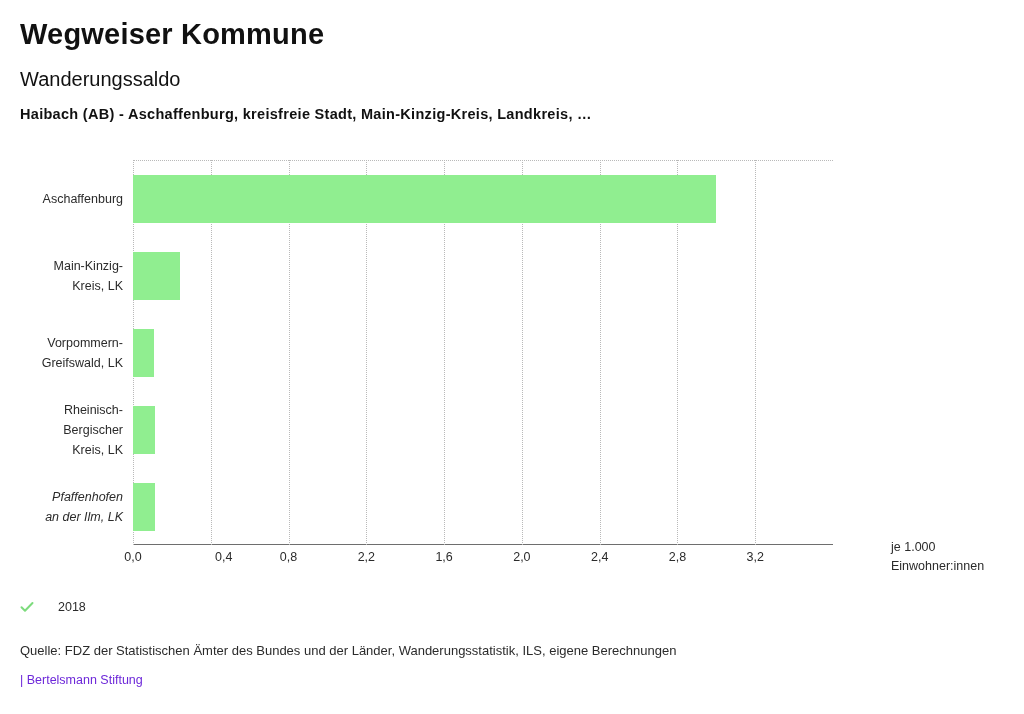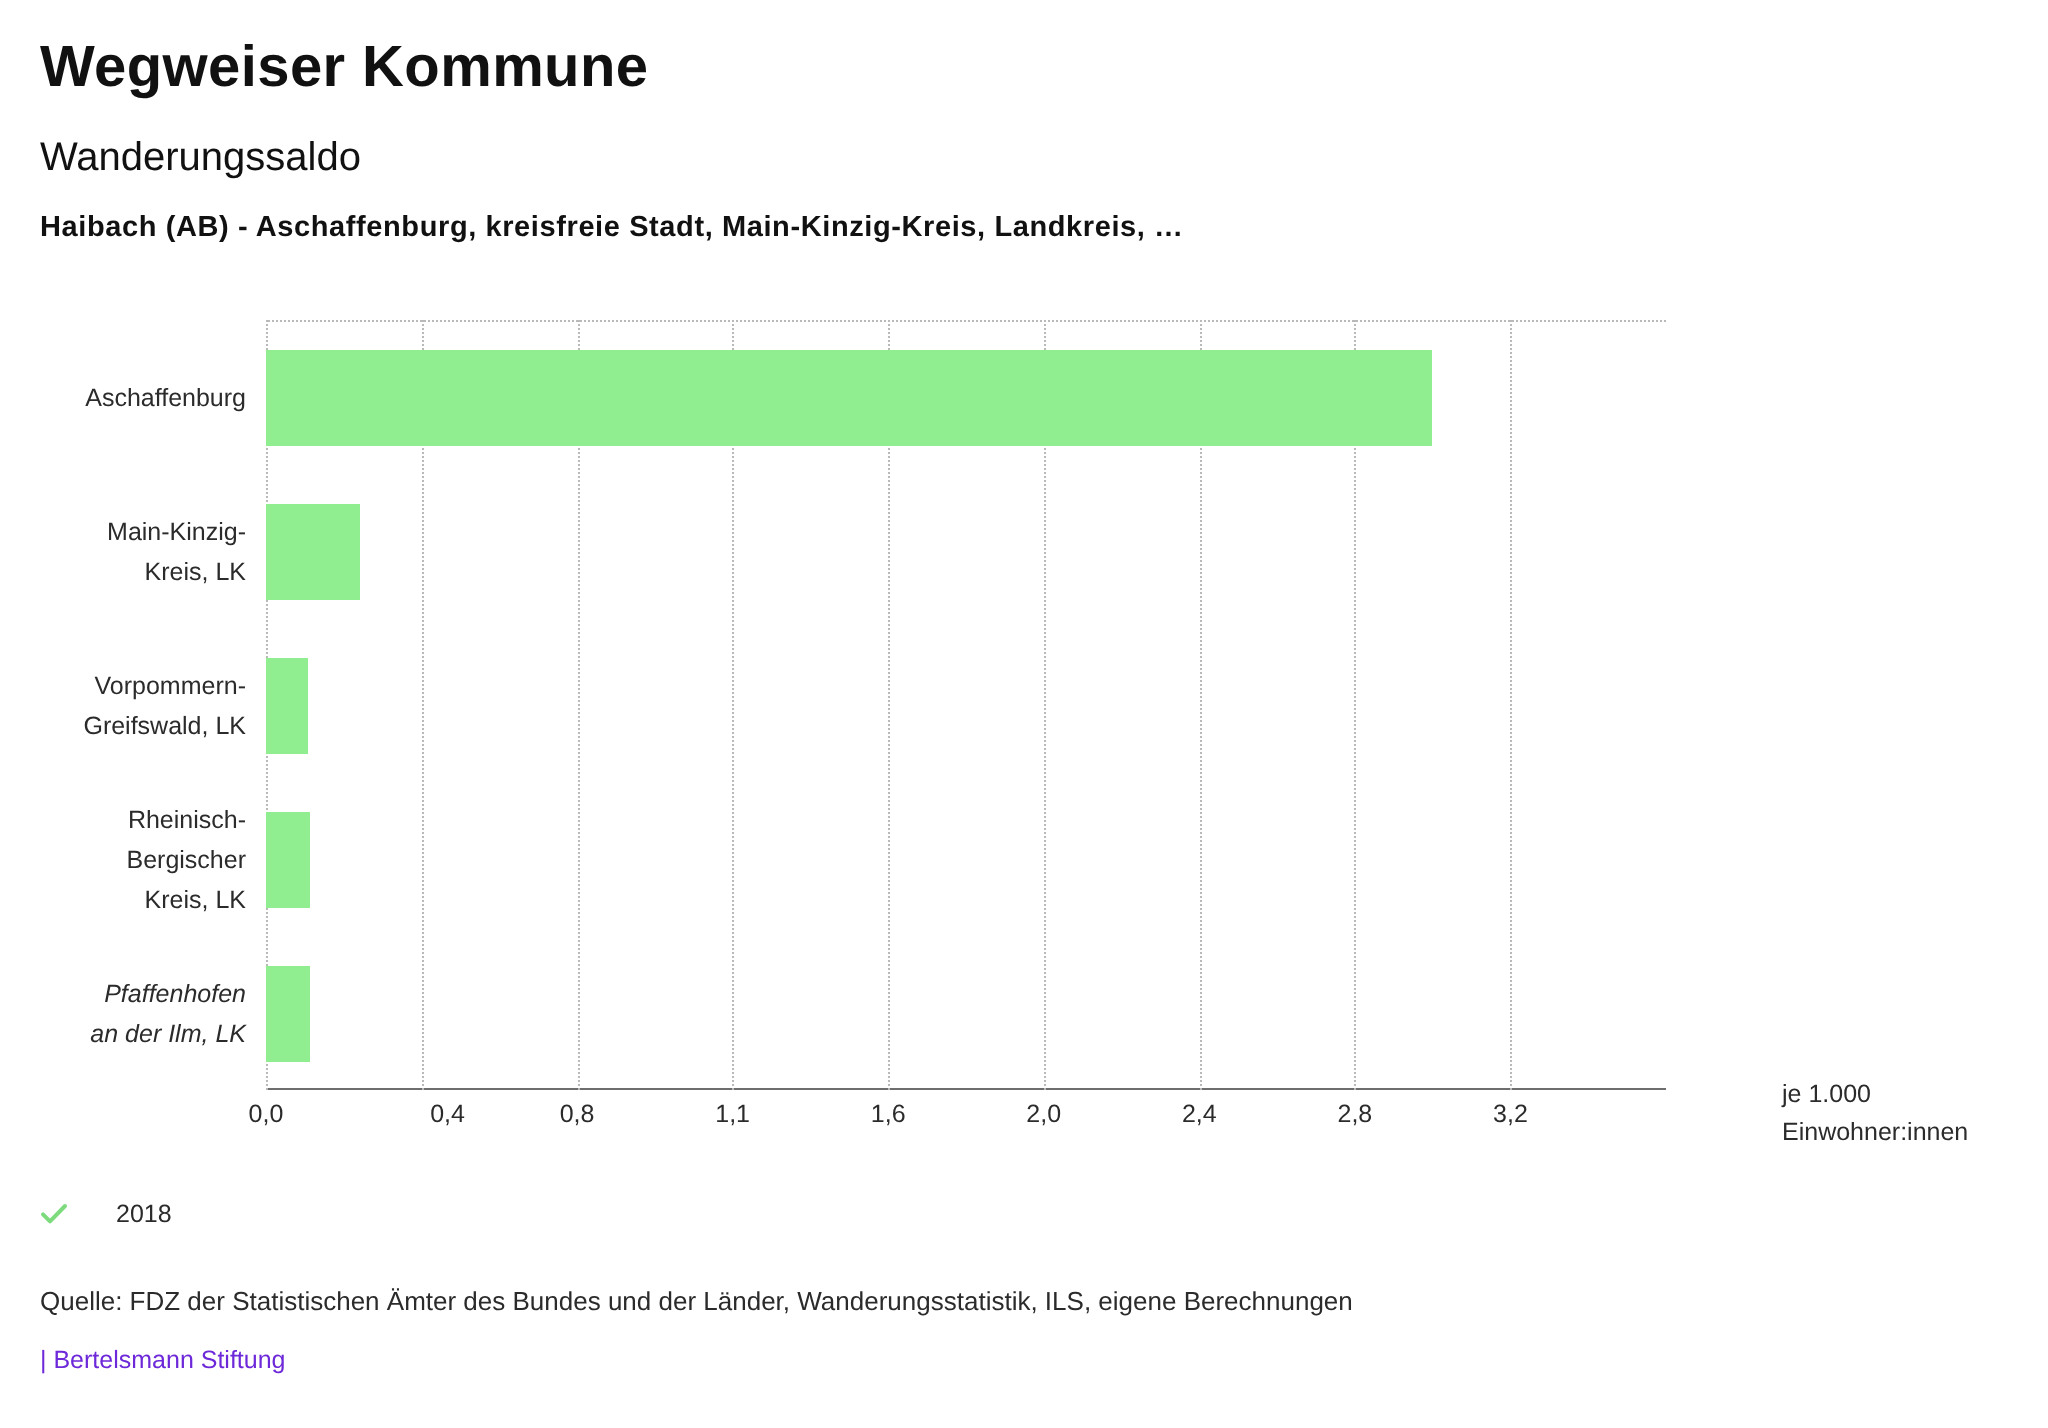--- a/index.html
+++ b/index.html
@@ -172,21 +172,21 @@
   <div class="plot" id="plot">
     <div class="axis-top"></div>
     <div class="axis-bottom"></div>
   <div class="grid-line" style="left: 0px;"></div>
       <div class="xtick" style="left: 0px;">0,0</div>
       <div class="grid-line" style="left: 77.7778px;"></div>
       <div class="xtick" style="left: 77.7778px; margin-left: 13px;">0,4</div>
       <div class="grid-line" style="left: 155.556px;"></div>
       <div class="xtick" style="left: 155.556px;">0,8</div>
       <div class="grid-line" style="left: 233.333px;"></div>
-      <div class="xtick" style="left: 233.333px;">1,1</div>
+      <div class="xtick" style="left: 233.333px;">2,2</div>
       <div class="grid-line" style="left: 311.111px;"></div>
       <div class="xtick" style="left: 311.111px;">1,6</div>
       <div class="grid-line" style="left: 388.889px;"></div>
       <div class="xtick" style="left: 388.889px;">2,0</div>
       <div class="grid-line" style="left: 466.667px;"></div>
       <div class="xtick" style="left: 466.667px;">2,4</div>
       <div class="grid-line" style="left: 544.444px;"></div>
       <div class="xtick" style="left: 544.444px;">2,8</div>
       <div class="grid-line" style="left: 622.222px;"></div>
       <div class="xtick" style="left: 622.222px;">3,2</div>

